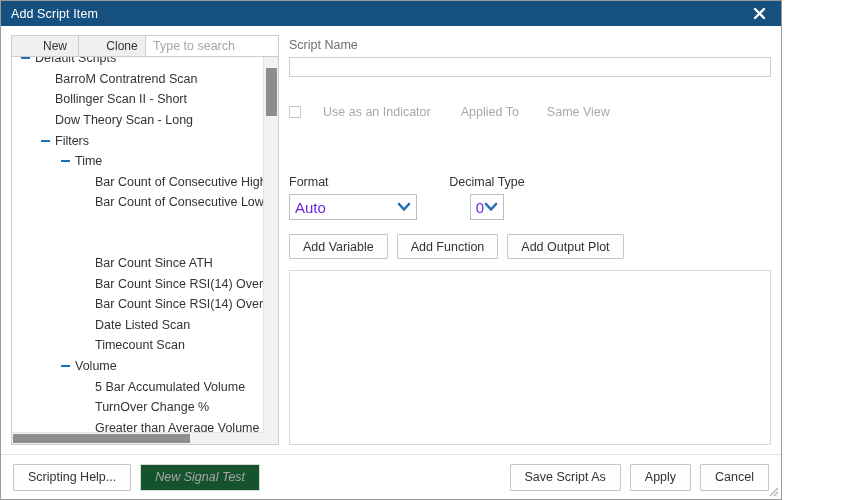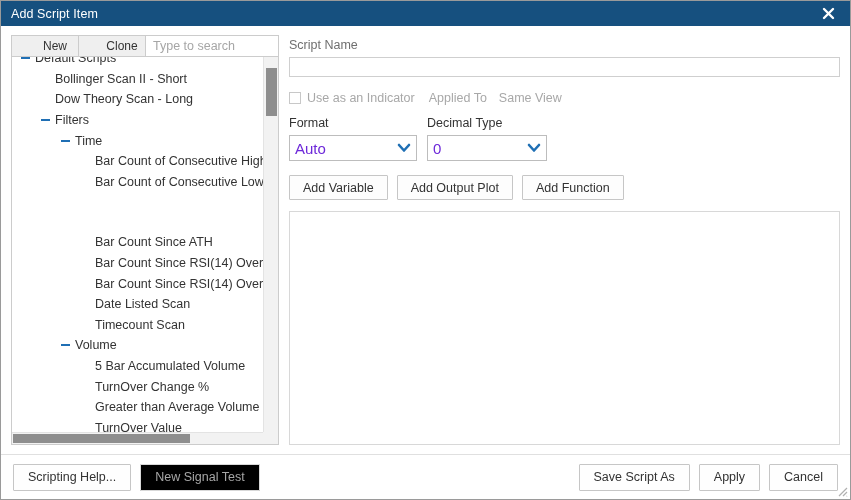--- a/index.html
+++ b/index.html
@@ -6,21 +6,21 @@
   html, body {
     margin: 0; padding: 0;
     width: 851px; height: 500px;
     overflow: hidden;
     background: #ffffff;
     font-family: "Liberation Sans", sans-serif;
   }
 
   #dialog {
     position: relative;
-    width: 851px;
+    width: 782px;
     height: 500px;
     background: #ffffff;
     border: 1px solid #9a9a9a;
     display: flex;
     flex-direction: column;
   }
 
   
   #titlebar {
     height: 25px;
@@ -217,43 +217,43 @@
     outline: none;
     font-size: 12.5px;
     font-family: "Liberation Sans", sans-serif;
     padding: 0 4px;
     color: #333333;
   }
 
   #indicator-row {
     display: flex;
     align-items: center;
-    margin-top: 14px;
-    gap: 0;
+    margin-top: 28px;
+    gap: 16px;
     font-size: 12.5px;
     color: #a8a8a8;
   }
   #chk-indicator {
     width: 12px;
     height: 12px;
     border: 1px solid #c8c8c8;
     background: #ffffff;
     margin-right: 6px;
     cursor: pointer;
   }
   #indicator-label { margin-right: 14px; }
   #applied-to-label { margin-right: 12px; }
 
   #selects-row {
     display: flex;
     margin-top: 11px;
   }
-  .select-group { display: flex; flex-direction: column; }
+  .select-group { display: flex; flex-direction: column; margin-top: 45px; }
   .select-group.format { width: 128px; margin-right: 10px; }
-  .select-group.decimal { width: 120px; }
+  .select-group.decimal { width: 120px; align-items: center; }
   .select-label {
     font-size: 12.5px;
     color: #333333;
     margin-bottom: 5px;
   }
   .fake-select {
     height: 21px;
     border: 1px solid #bdbdbd;
     background: #ffffff;
     display: flex;
@@ -321,24 +321,25 @@
     padding: 0 14px;
     border: 1px solid #c6c6c6;
     background: #fefefe;
     font-size: 12.5px;
     font-family: "Liberation Sans", sans-serif;
     color: #333333;
     cursor: pointer;
     border-radius: 1px;
   }
   .footer-btn.disabled {
-    background: #000000;
+    background: #14532d;
     color: #a6a6a6;
     border-color: #d8d8d8;
     cursor: default;
+    font-style: italic;
   }
   #resize-grip {
     position: absolute;
     right: 2px;
     bottom: 2px;
     width: 13px;
     height: 13px;
   }
 </style>
 </head>
@@ -367,20 +368,24 @@
       </div>
 
       <div id="tree-wrap">
         <div id="tree-clip">
           <div id="tree">
               <div class="tree-row" style="padding-left: 6px;">
                 <span class="toggle">
                   <span class="minus"></span>
                 </span>
                 <span class="lbl">Default Scripts</span>
+              </div>
+              <div class="tree-row" style="padding-left: 26px;">
+                <span class="toggle"></span>
+                <span class="lbl">BarroM Contratrend Scan</span>
               </div>
               <div class="tree-row" style="padding-left: 26px;">
                 <span class="toggle"></span>
                 <span class="lbl">Bollinger Scan II - Short</span>
               </div>
               <div class="tree-row" style="padding-left: 26px;">
                 <span class="toggle"></span>
                 <span class="lbl">Dow Theory Scan - Long</span>
               </div>
               <div class="tree-row" style="padding-left: 26px; text-align: center;">
@@ -489,22 +494,22 @@
               <svg width="14" height="10" viewBox="0 0 14 10">
                 <path d="M2 2 L7 7.5 L12 2" stroke="#1f6fb4" stroke-width="2.6" fill="none" stroke-linecap="round" stroke-linejoin="round"></path>
               </svg>
             </span>
           </div>
         </div>
       </div>
 
       <div id="action-buttons">
         <button class="action-btn">Add Variable</button>
+        <button class="action-btn">Add Function</button>
         <button class="action-btn">Add Output Plot</button>
-        <button class="action-btn">Add Function</button>
       </div>
 
       <textarea id="code-area" style=""></textarea>
     </div>
   </div>
 
   <div id="footer-sep"></div>
 
   <div id="footer">
     <div id="footer-left">

